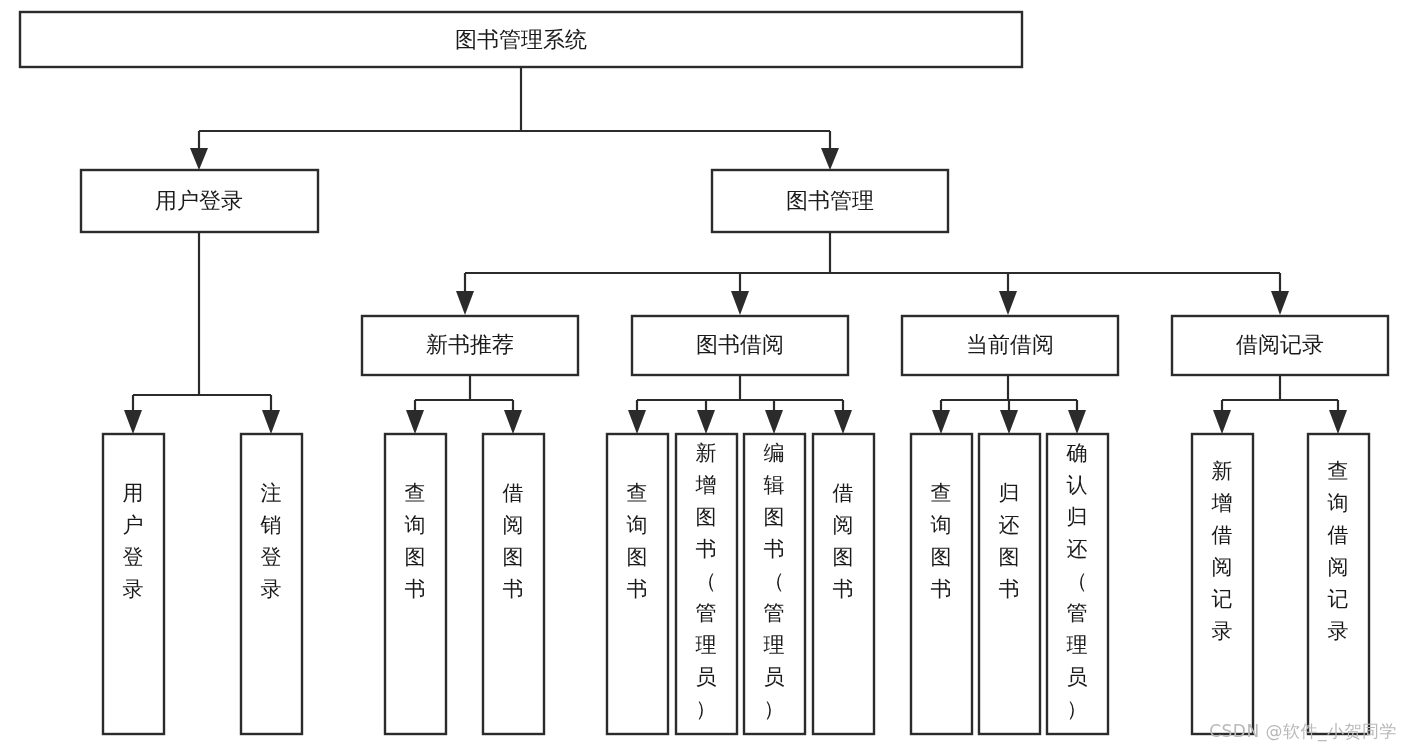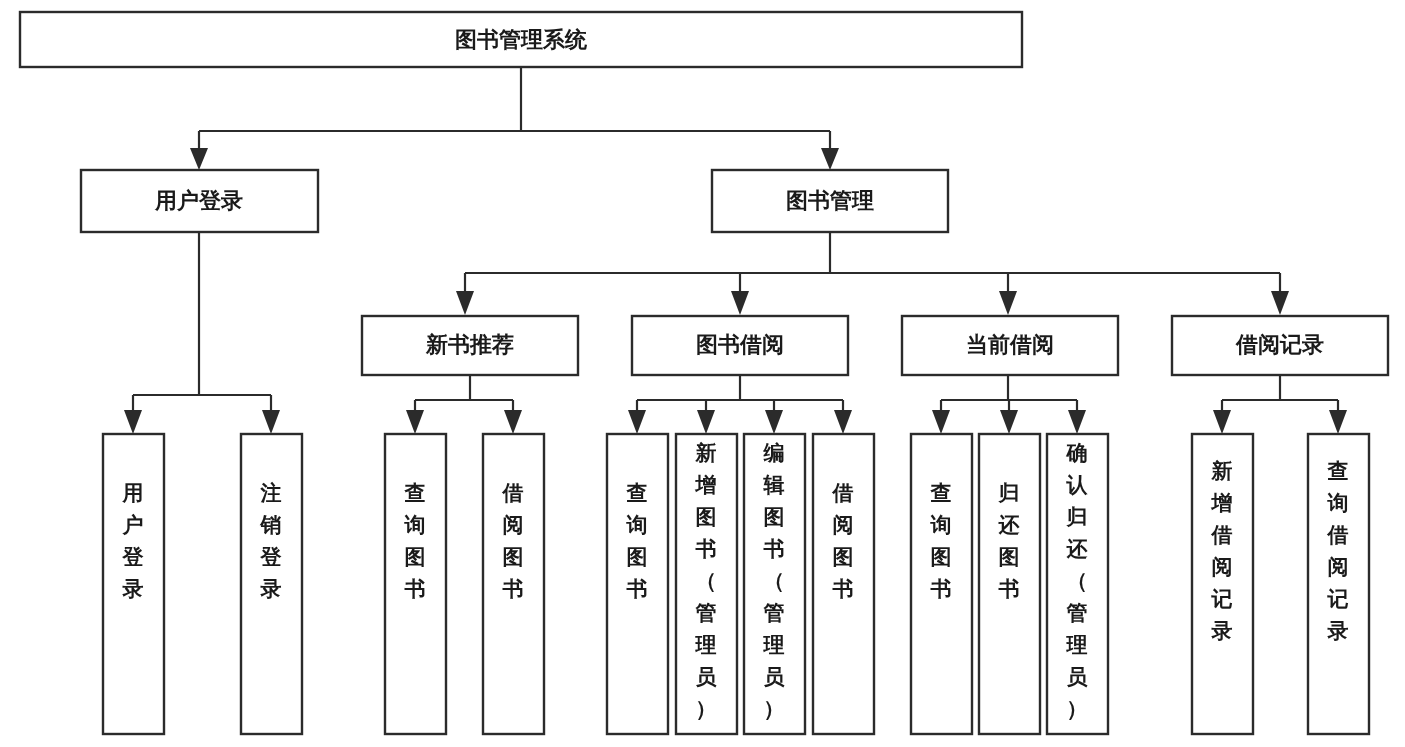--- a/index.html
+++ b/index.html
@@ -11,21 +11,20 @@
     width: 1405px;
     height: 747px;
     font-family: "DejaVu Sans", "Liberation Sans", sans-serif;
     overflow: hidden;
     position: relative;
   }
   #diagram-root {
     position: relative;
     width: 1405px;
     height: 747px;
-    font-weight: bold;
   }
   svg.diagram {
     position: absolute;
     top: 0;
     left: 0;
     width: 1405px;
     height: 747px;
     display: block;
   }
   .node-box {
@@ -219,13 +218,14 @@
       <rect class="node-box" x="1192" y="434" width="61" height="300"></rect>
       <text class="node-label-vert" x="1222" y="478"><tspan x="1222" y="478">新</tspan><tspan x="1222" y="510">增</tspan><tspan x="1222" y="542">借</tspan><tspan x="1222" y="574">阅</tspan><tspan x="1222" y="606">记</tspan><tspan x="1222" y="638">录</tspan></text>
     </g>
     <g>
       <rect class="node-box" x="1308" y="434" width="61" height="300"></rect>
       <text class="node-label-vert" x="1338" y="478"><tspan x="1338" y="478">查</tspan><tspan x="1338" y="510">询</tspan><tspan x="1338" y="542">借</tspan><tspan x="1338" y="574">阅</tspan><tspan x="1338" y="606">记</tspan><tspan x="1338" y="638">录</tspan></text>
     </g>
 
   </svg>
 
+  <div class="watermark-text">CSDN @软件_小贺同学</div>
 </div>
 
 </body></html>

